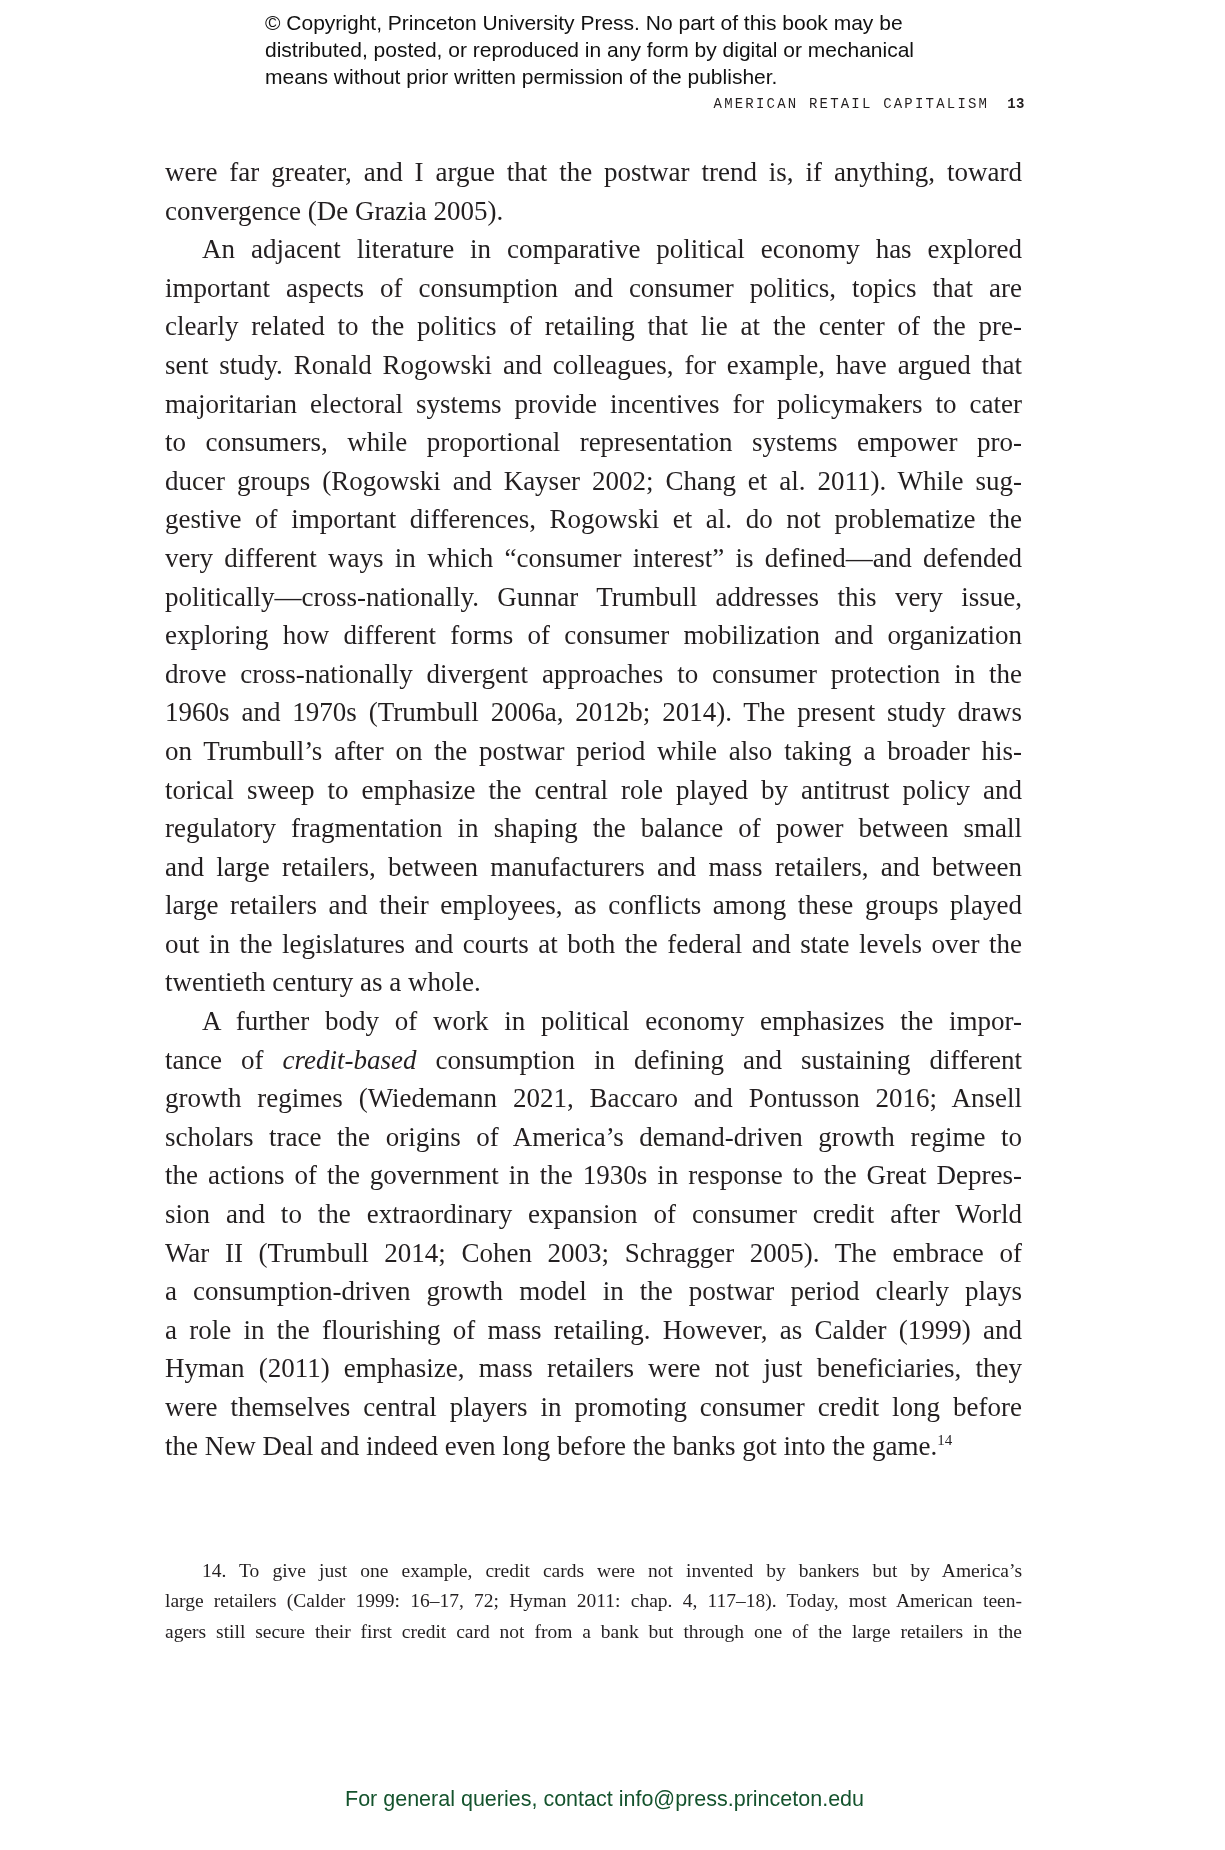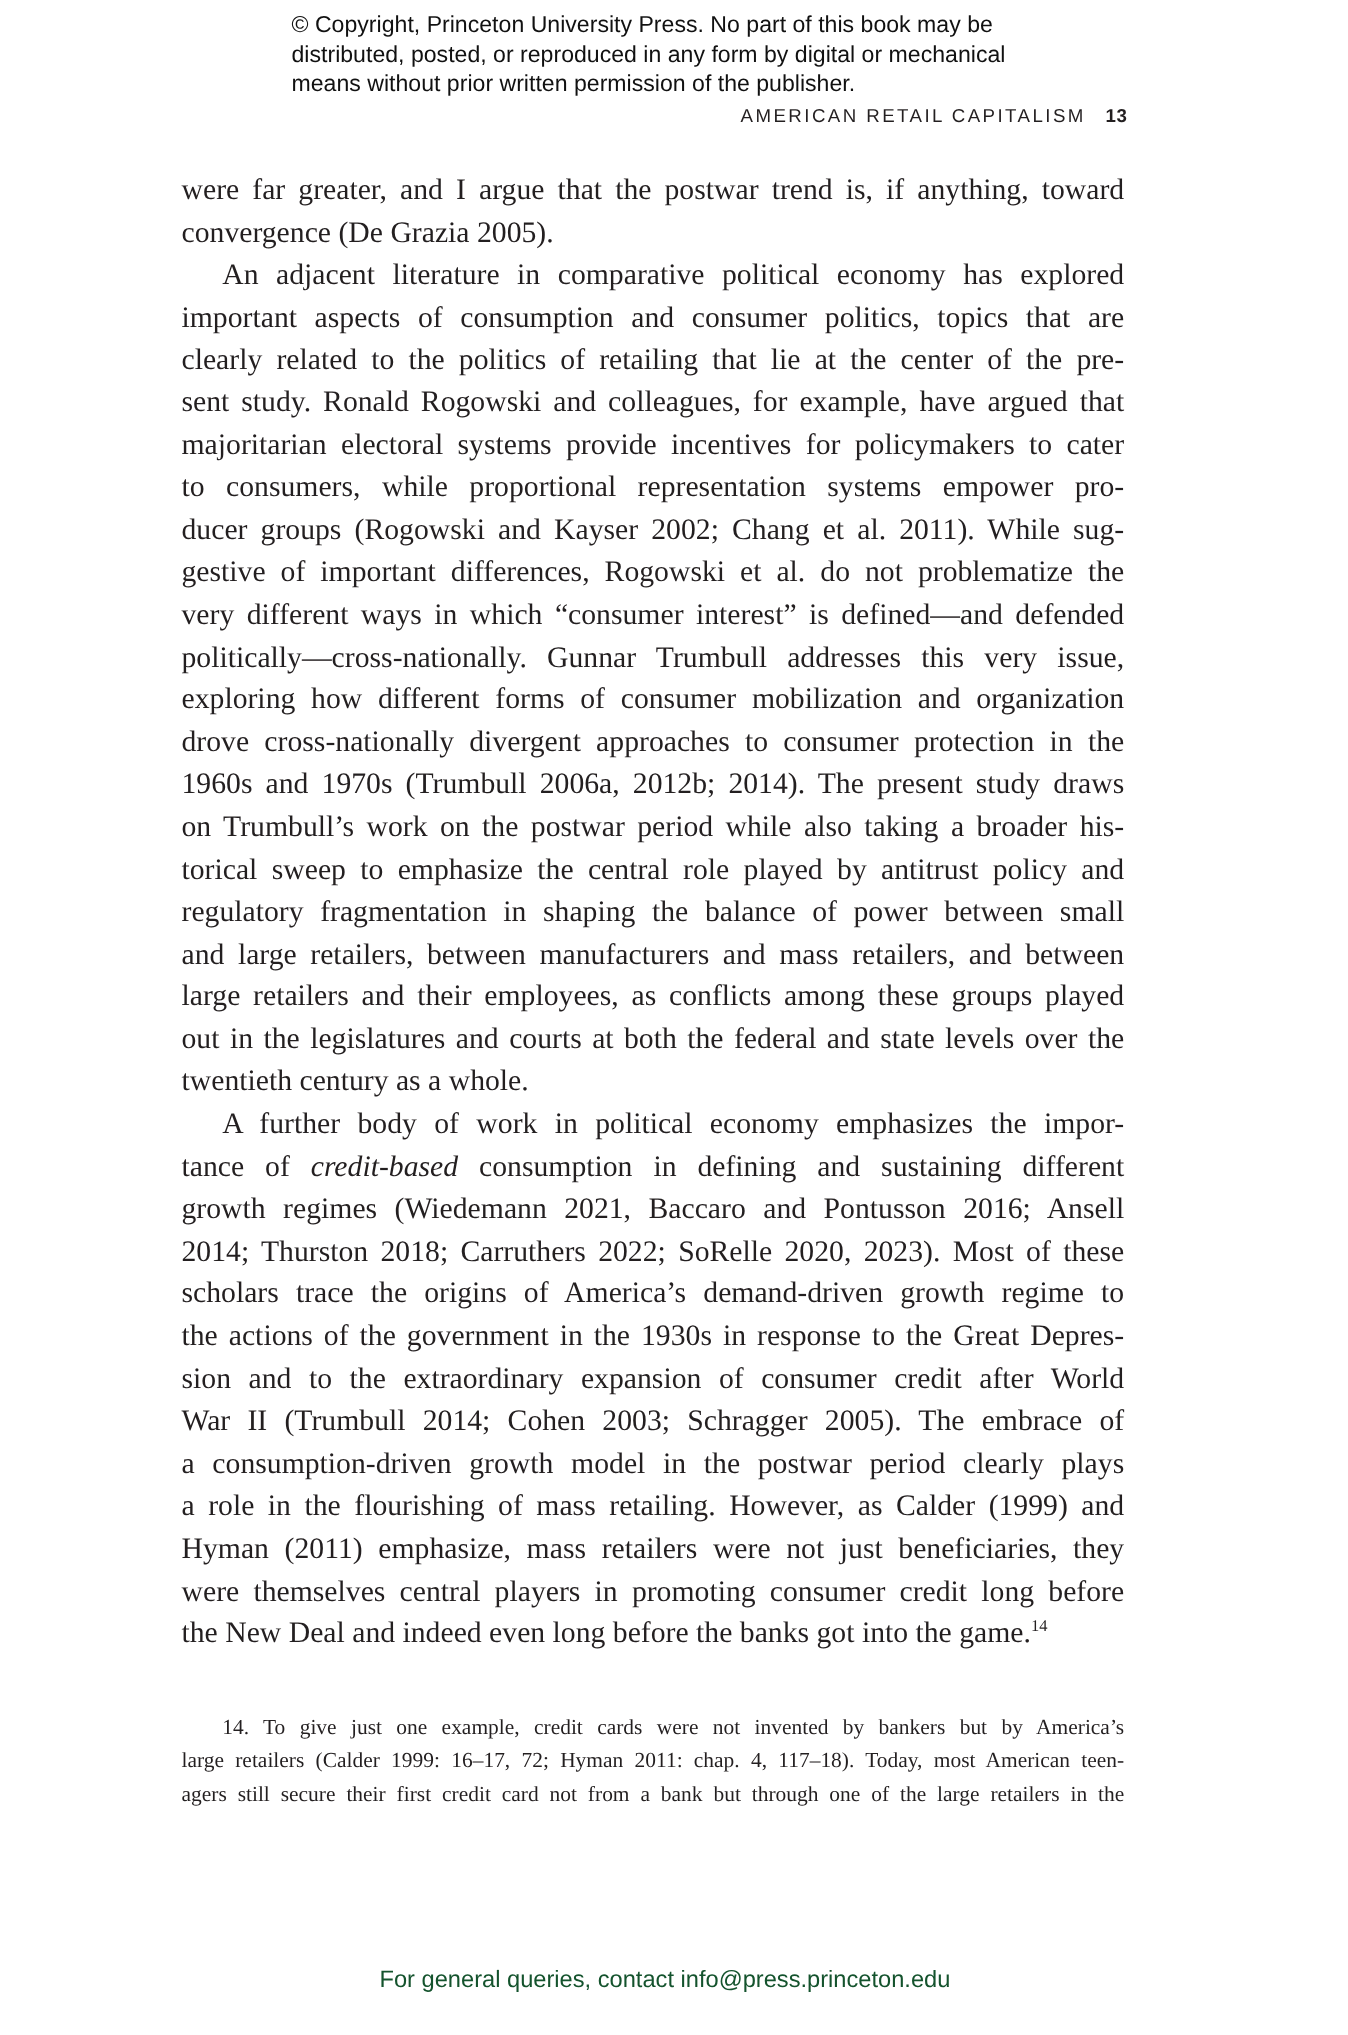--- a/index.html
+++ b/index.html
@@ -1,19 +1,19 @@
 <!DOCTYPE html>
 <html><head>
 <meta charset="utf-8">
 <style>
   html, body { margin:0; padding:0; background:#ffffff; }
   body { width:1225px; height:1850px; position:relative; overflow:hidden; color:#231f20; }
   .copyright { position:absolute; left:265px; top:9px; width:760px; font-family:"Liberation Sans", sans-serif; font-size:21px; line-height:27px; color:#111; }
   .copyright div { white-space:nowrap; }
-  .running-head { position:absolute; right:200px; top:96px; font-family:Liberation Sans, sans-serif; font-size:17px; letter-spacing:2.2px; color:#231f20; white-space:nowrap; }
+  .running-head { position:absolute; right:200px; top:96px; font-family:Liberation Mono, monospace; font-size:14px; letter-spacing:2.2px; color:#231f20; white-space:nowrap; }
   .running-head .pg { margin-left:18px; font-weight:bold; letter-spacing:0.5px; }
   .body-text { position:absolute; left:165px; top:153px; width:857px; font-family:"Liberation Serif", serif; font-size:27px; line-height:38.6px; color:#231f20; }
   .line { display:block; text-align:justify; text-align-last:justify; white-space:nowrap; height:38.6px; overflow:visible; }
   .line.last { text-align-last:left; }
   .line.indent { padding-left:37px; }
   .footnotes { position:absolute; left:165px; top:1532px; width:857px; font-family:"Liberation Serif", serif; font-size:19.5px; line-height:30.3px; color:#231f20;margin-top:24px; }
   .fline { display:block; text-align:justify; text-align-last:justify; white-space:nowrap; height:30.3px; }
   .fline.indent { padding-left:37px; }
   .fline.last { text-align-last:left; }
   sup { font-size:15px; line-height:0; vertical-align:super; }
@@ -42,31 +42,30 @@
   <span class="line">sent study. Ronald Rogowski and colleagues, for example, have argued that</span>
   <span class="line">majoritarian electoral systems provide incentives for policymakers to cater</span>
   <span class="line">to consumers, while proportional representation systems empower pro-</span>
   <span class="line">ducer groups (Rogowski and Kayser 2002; Chang et al. 2011). While sug-</span>
   <span class="line">gestive of important differences, Rogowski et al. do not problematize the</span>
   <span class="line">very different ways in which “consumer interest” is defined—and defended</span>
   <span class="line">politically—cross-nationally. Gunnar Trumbull addresses this very issue,</span>
   <span class="line">exploring how different forms of consumer mobilization and organization</span>
   <span class="line">drove cross-nationally divergent approaches to consumer protection in the</span>
   <span class="line">1960s and 1970s (Trumbull 2006a, 2012b; 2014). The present study draws</span>
-  <span class="line">on Trumbull’s work on the postwar period while also taking a broader his-</span>
+  <span class="line">on Trumbull’s after on the postwar period while also taking a broader his-</span>
   <span class="line">torical sweep to emphasize the central role played by antitrust policy and</span>
   <span class="line">regulatory fragmentation in shaping the balance of power between small</span>
   <span class="line">and large retailers, between manufacturers and mass retailers, and between</span>
   <span class="line">large retailers and their employees, as conflicts among these groups played</span>
   <span class="line">out in the legislatures and courts at both the federal and state levels over the</span>
   <span class="line last">twentieth century as a whole.</span>
   <span class="line indent">A further body of work in political economy emphasizes the impor-</span>
   <span class="line"><span>tance of </span><em>credit-based</em><span> consumption in defining and sustaining different</span></span>
   <span class="line">growth regimes (Wiedemann 2021, Baccaro and Pontusson 2016; Ansell</span>
-  <span class="line">2014; Thurston 2018; Carruthers 2022; SoRelle 2020, 2023). Most of these</span>
   <span class="line">scholars trace the origins of America’s demand-driven growth regime to</span>
   <span class="line">the actions of the government in the 1930s in response to the Great Depres-</span>
   <span class="line">sion and to the extraordinary expansion of consumer credit after World</span>
   <span class="line">War II (Trumbull 2014; Cohen 2003; Schragger 2005). The embrace of</span>
   <span class="line">a consumption-driven growth model in the postwar period clearly plays</span>
   <span class="line">a role in the flourishing of mass retailing. However, as Calder (1999) and</span>
   <span class="line">Hyman (2011) emphasize, mass retailers were not just beneficiaries, they</span>
   <span class="line">were themselves central players in promoting consumer credit long before</span>
   <span class="line last"><span>the New Deal and indeed even long before the banks got into the game.</span><sup>14</sup></span>
 </div>

